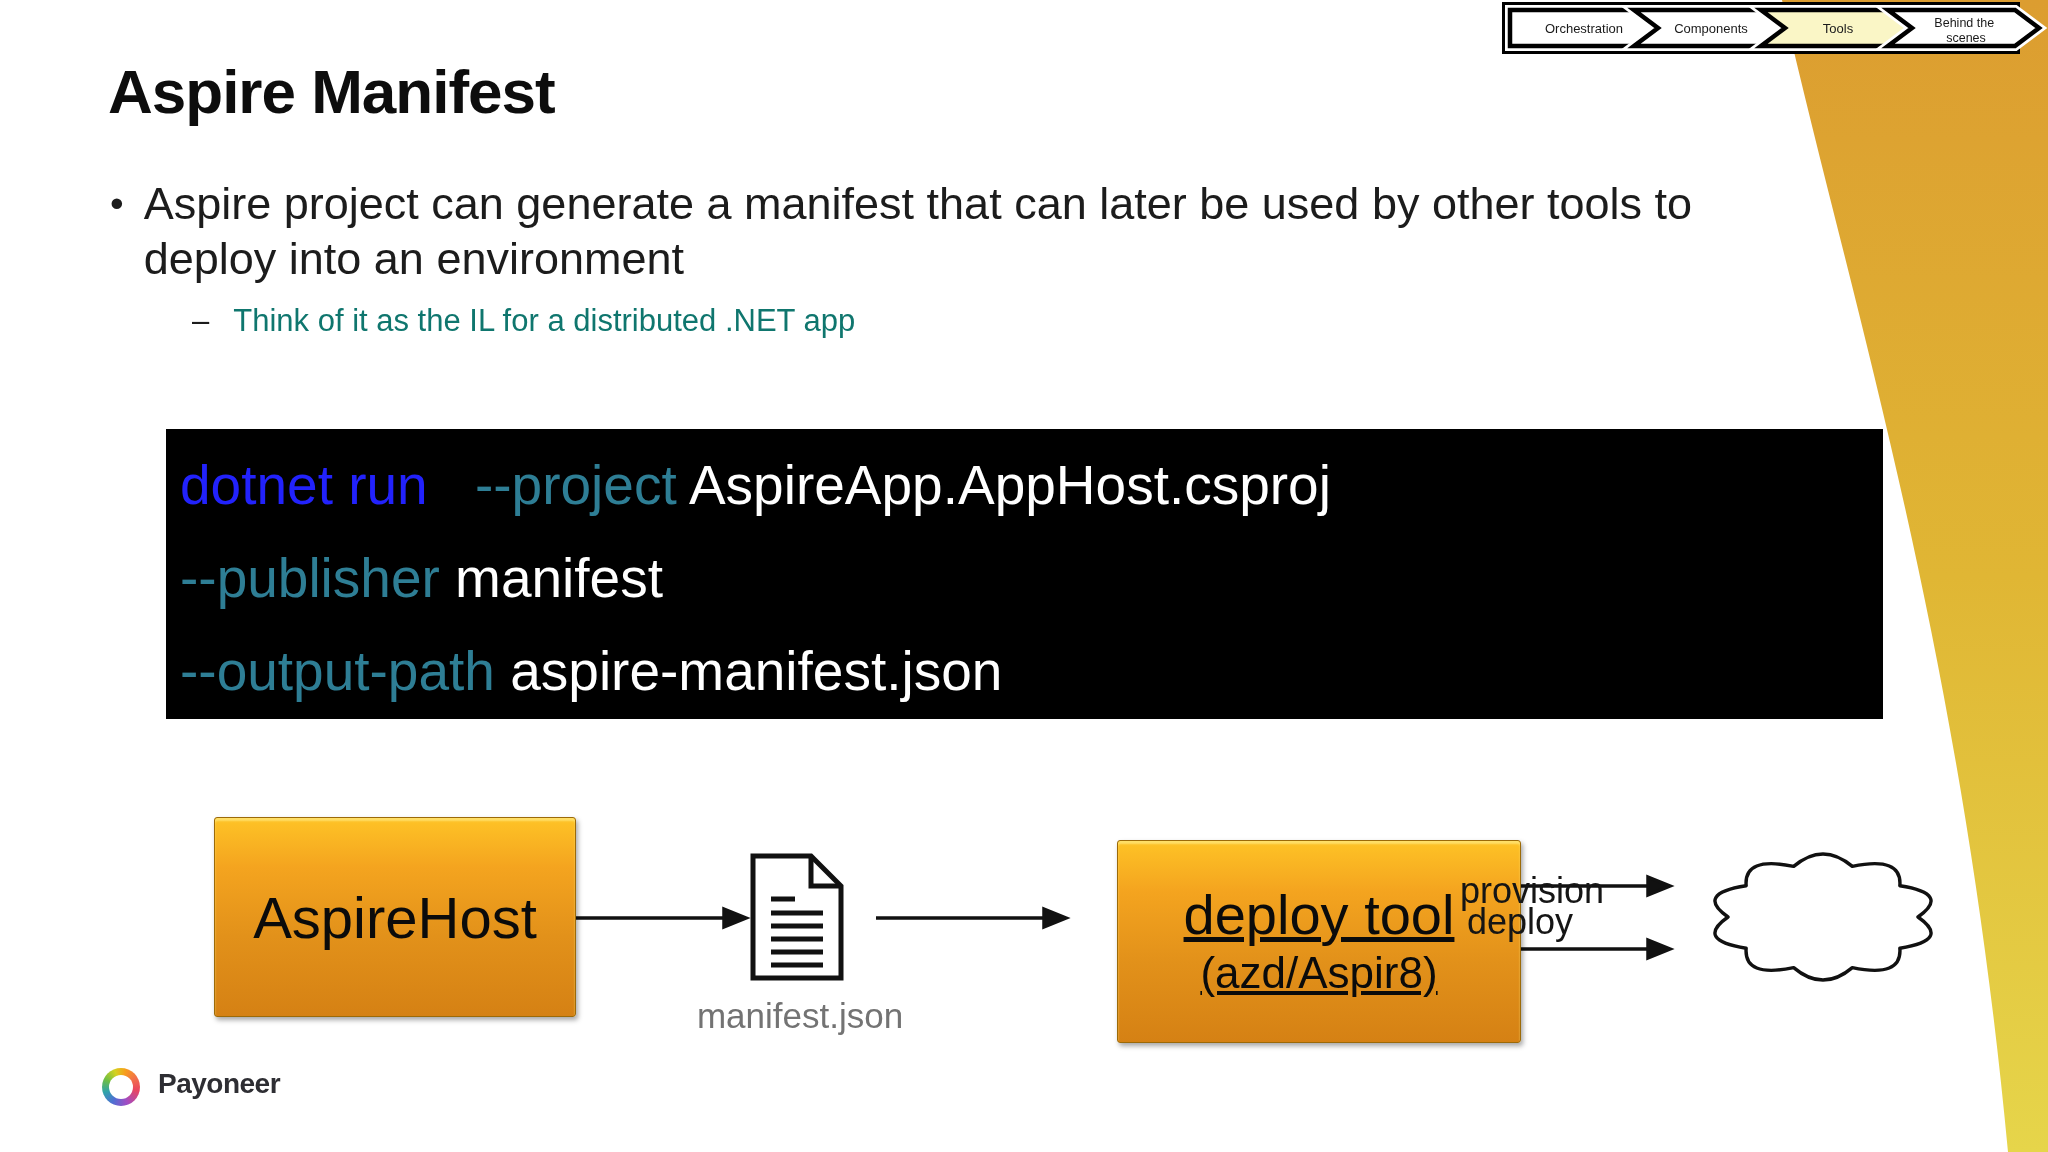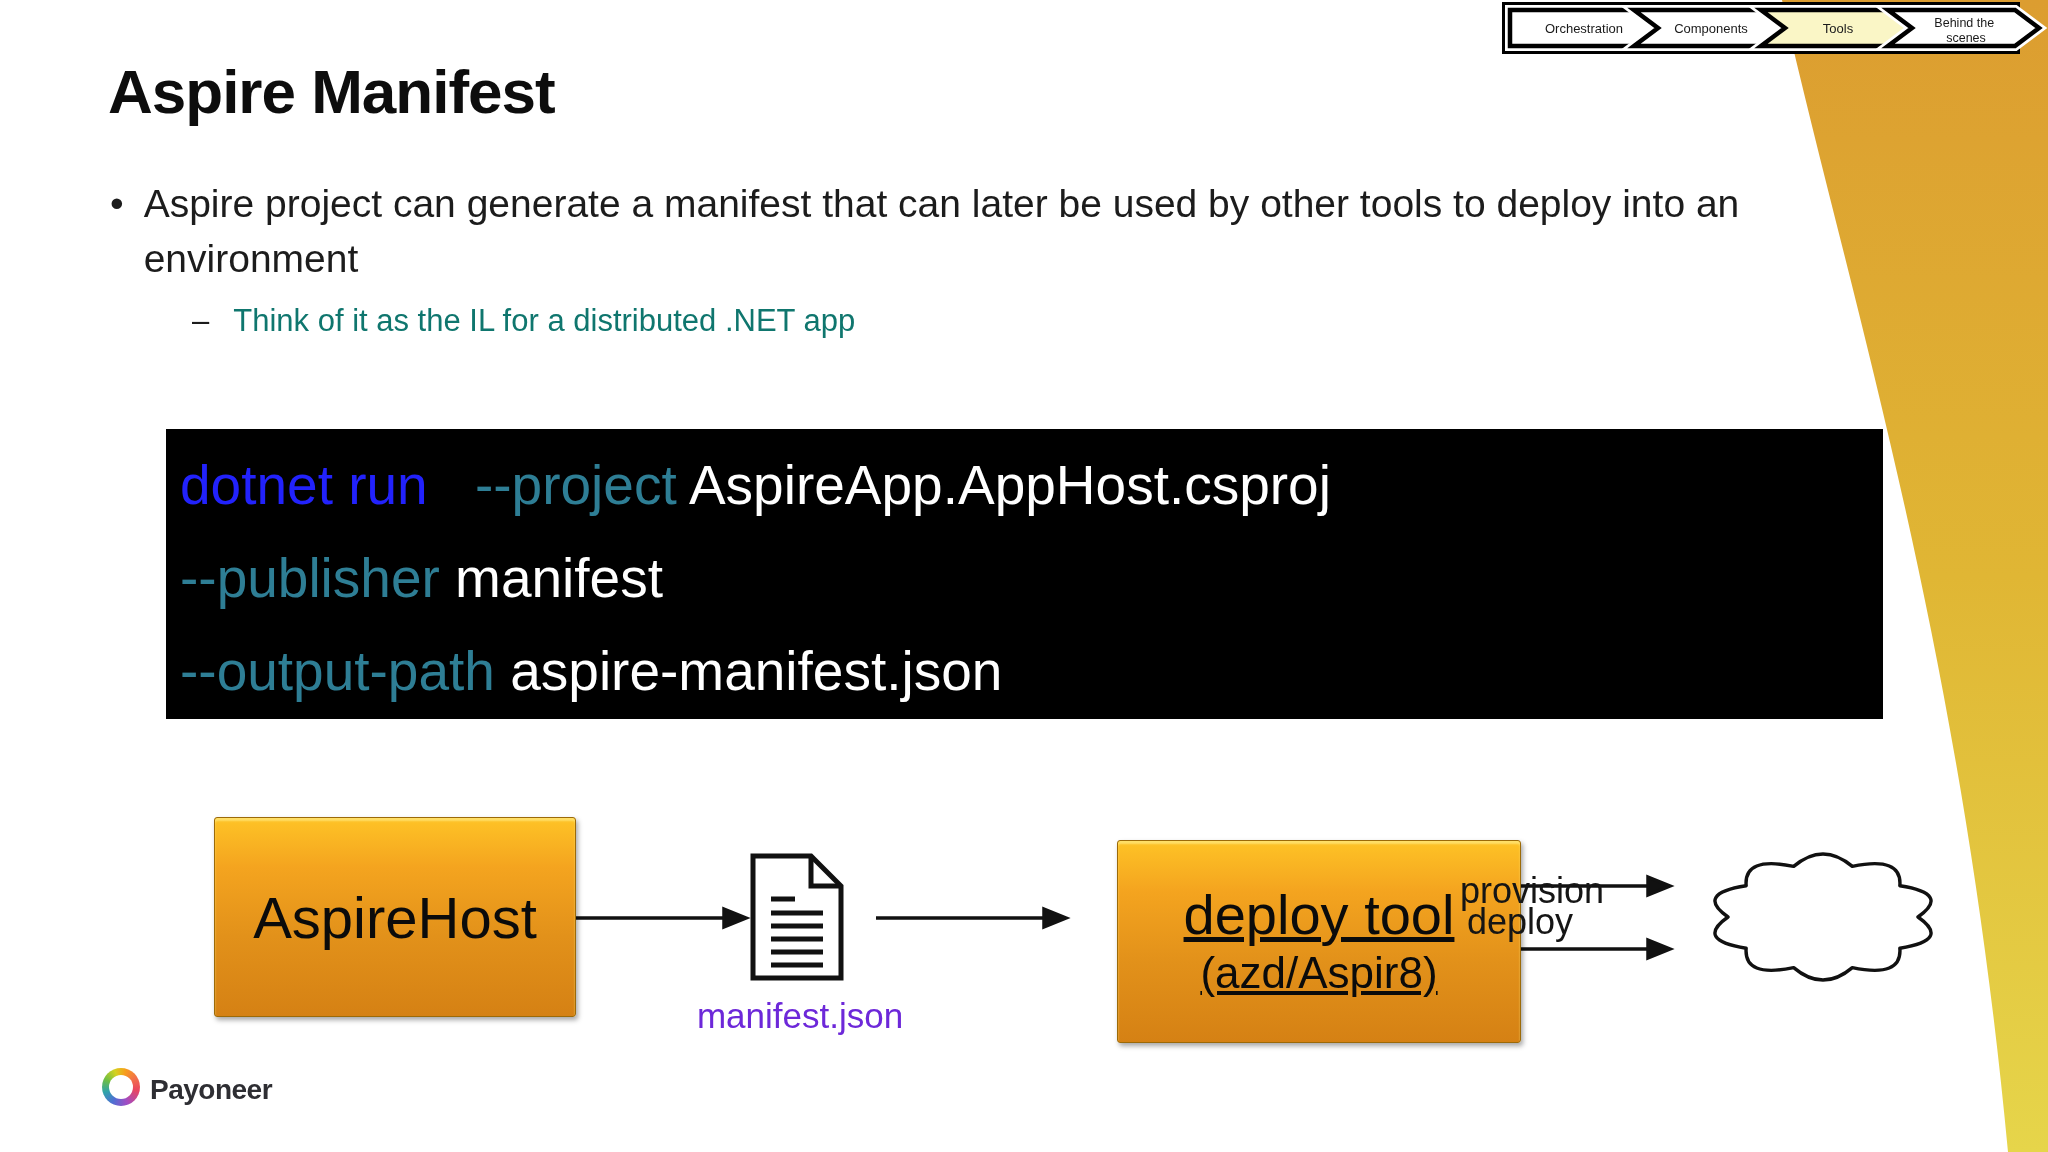--- a/index.html
+++ b/index.html
@@ -16,21 +16,21 @@
   .breadcrumb { position:absolute; left:1500px; top:0; width:548px; height:58px; z-index:5; }
   .breadcrumb text { font-family:"Liberation Sans", sans-serif; fill:#1a1a1a; }
 
   
   .title {
     position:absolute; left:108px; top:56px; z-index:2;
     font-size:62px; font-weight:700; letter-spacing:-1px; color:#0d0d0d;
   }
   .bullet-row { position:absolute; left:110px; top:176px; width:1680px; z-index:2; display:flex; }
   .bullet-dot { font-size:39px; line-height:55px; margin-right:20px; color:#1c1c1c; }
-  .bullet-text { font-size:39px; line-height:55px; color:#1c1c1c; max-width:1620px; }
+  .bullet-text { font-size:45px; line-height:55px; color:#1c1c1c; max-width:1620px; }
   .subbullet-row { position:absolute; left:192px; top:300px; z-index:2; display:flex; }
   .subbullet-dash { font-size:31px; line-height:42px; margin-right:24px; color:#1c1c1c; }
   .subbullet-text { font-size:31px; line-height:42px; color:#0f766e; }
 
   
   .code-block {
     position:absolute; left:166px; top:429px; width:1717px; height:290px; z-index:2;
     background:#000000; padding:10px 0 0 14px;
   }
   .code-line { font-size:55px; line-height:93px; white-space:pre; }
@@ -48,30 +48,30 @@
   }
   .box-aspirehost { left:166px; top:817px; width:362px; height:200px; }
   .box-aspirehost .box-main { font-size:58px; }
   .box-deploytool { left:1069px; top:840px; width:404px; height:203px;text-decoration:underline; }
   .box-deploytool .box-main { font-size:56px; line-height:62px; }
   .box-deploytool .box-sub  { font-size:44px; line-height:54px; }
 
   .doc-icon { position:absolute; left:748px; top:851px; z-index:2; }
   .manifest-label {
     position:absolute; left:650px; top:996px; width:300px; z-index:2;
-    text-align:center; font-size:35px; color:#6d28d9;
+    text-align:center; font-size:35px; color:#737373;
   }
   .arrow-layer { position:absolute; inset:0; z-index:1; pointer-events:none; }
   .flow-label { position:absolute; z-index:2; font-size:36px; color:#151515; }
   .label-provision { left:1460px; top:838px;margin-top:32px; }
   .label-deploy    { left:1467px; top:901px; }
   .cloud { position:absolute; left:1690px; top:836px; z-index:2; }
 
   
-  .brand { position:absolute; left:102px; top:1068px; z-index:2; display:flex; align-items:flex-end; }
+  .brand { position:absolute; left:102px; top:1068px; z-index:2; display:flex; align-items:flex-start;gap:8px; }
   .brand-ring {
     width:38px; height:38px; border-radius:50%; position:relative; margin-right:10px;
     background:conic-gradient(from 15deg,
       #F79E1B, #F2704A 12%, #E94560 24%, #A04CC4 40%,
       #4E6FD3 54%, #2FA4A9 66%, #6FBE44 78%, #D4D21F 90%, #F79E1B 100%);
   }
   .brand-ring::after { content:""; position:absolute; inset:7px; border-radius:50%; background:#fff; }
   .brand-name { font-size:28px; font-weight:700; color:#2e2e33; letter-spacing:-0.5px; }
 </style>
 </head>

